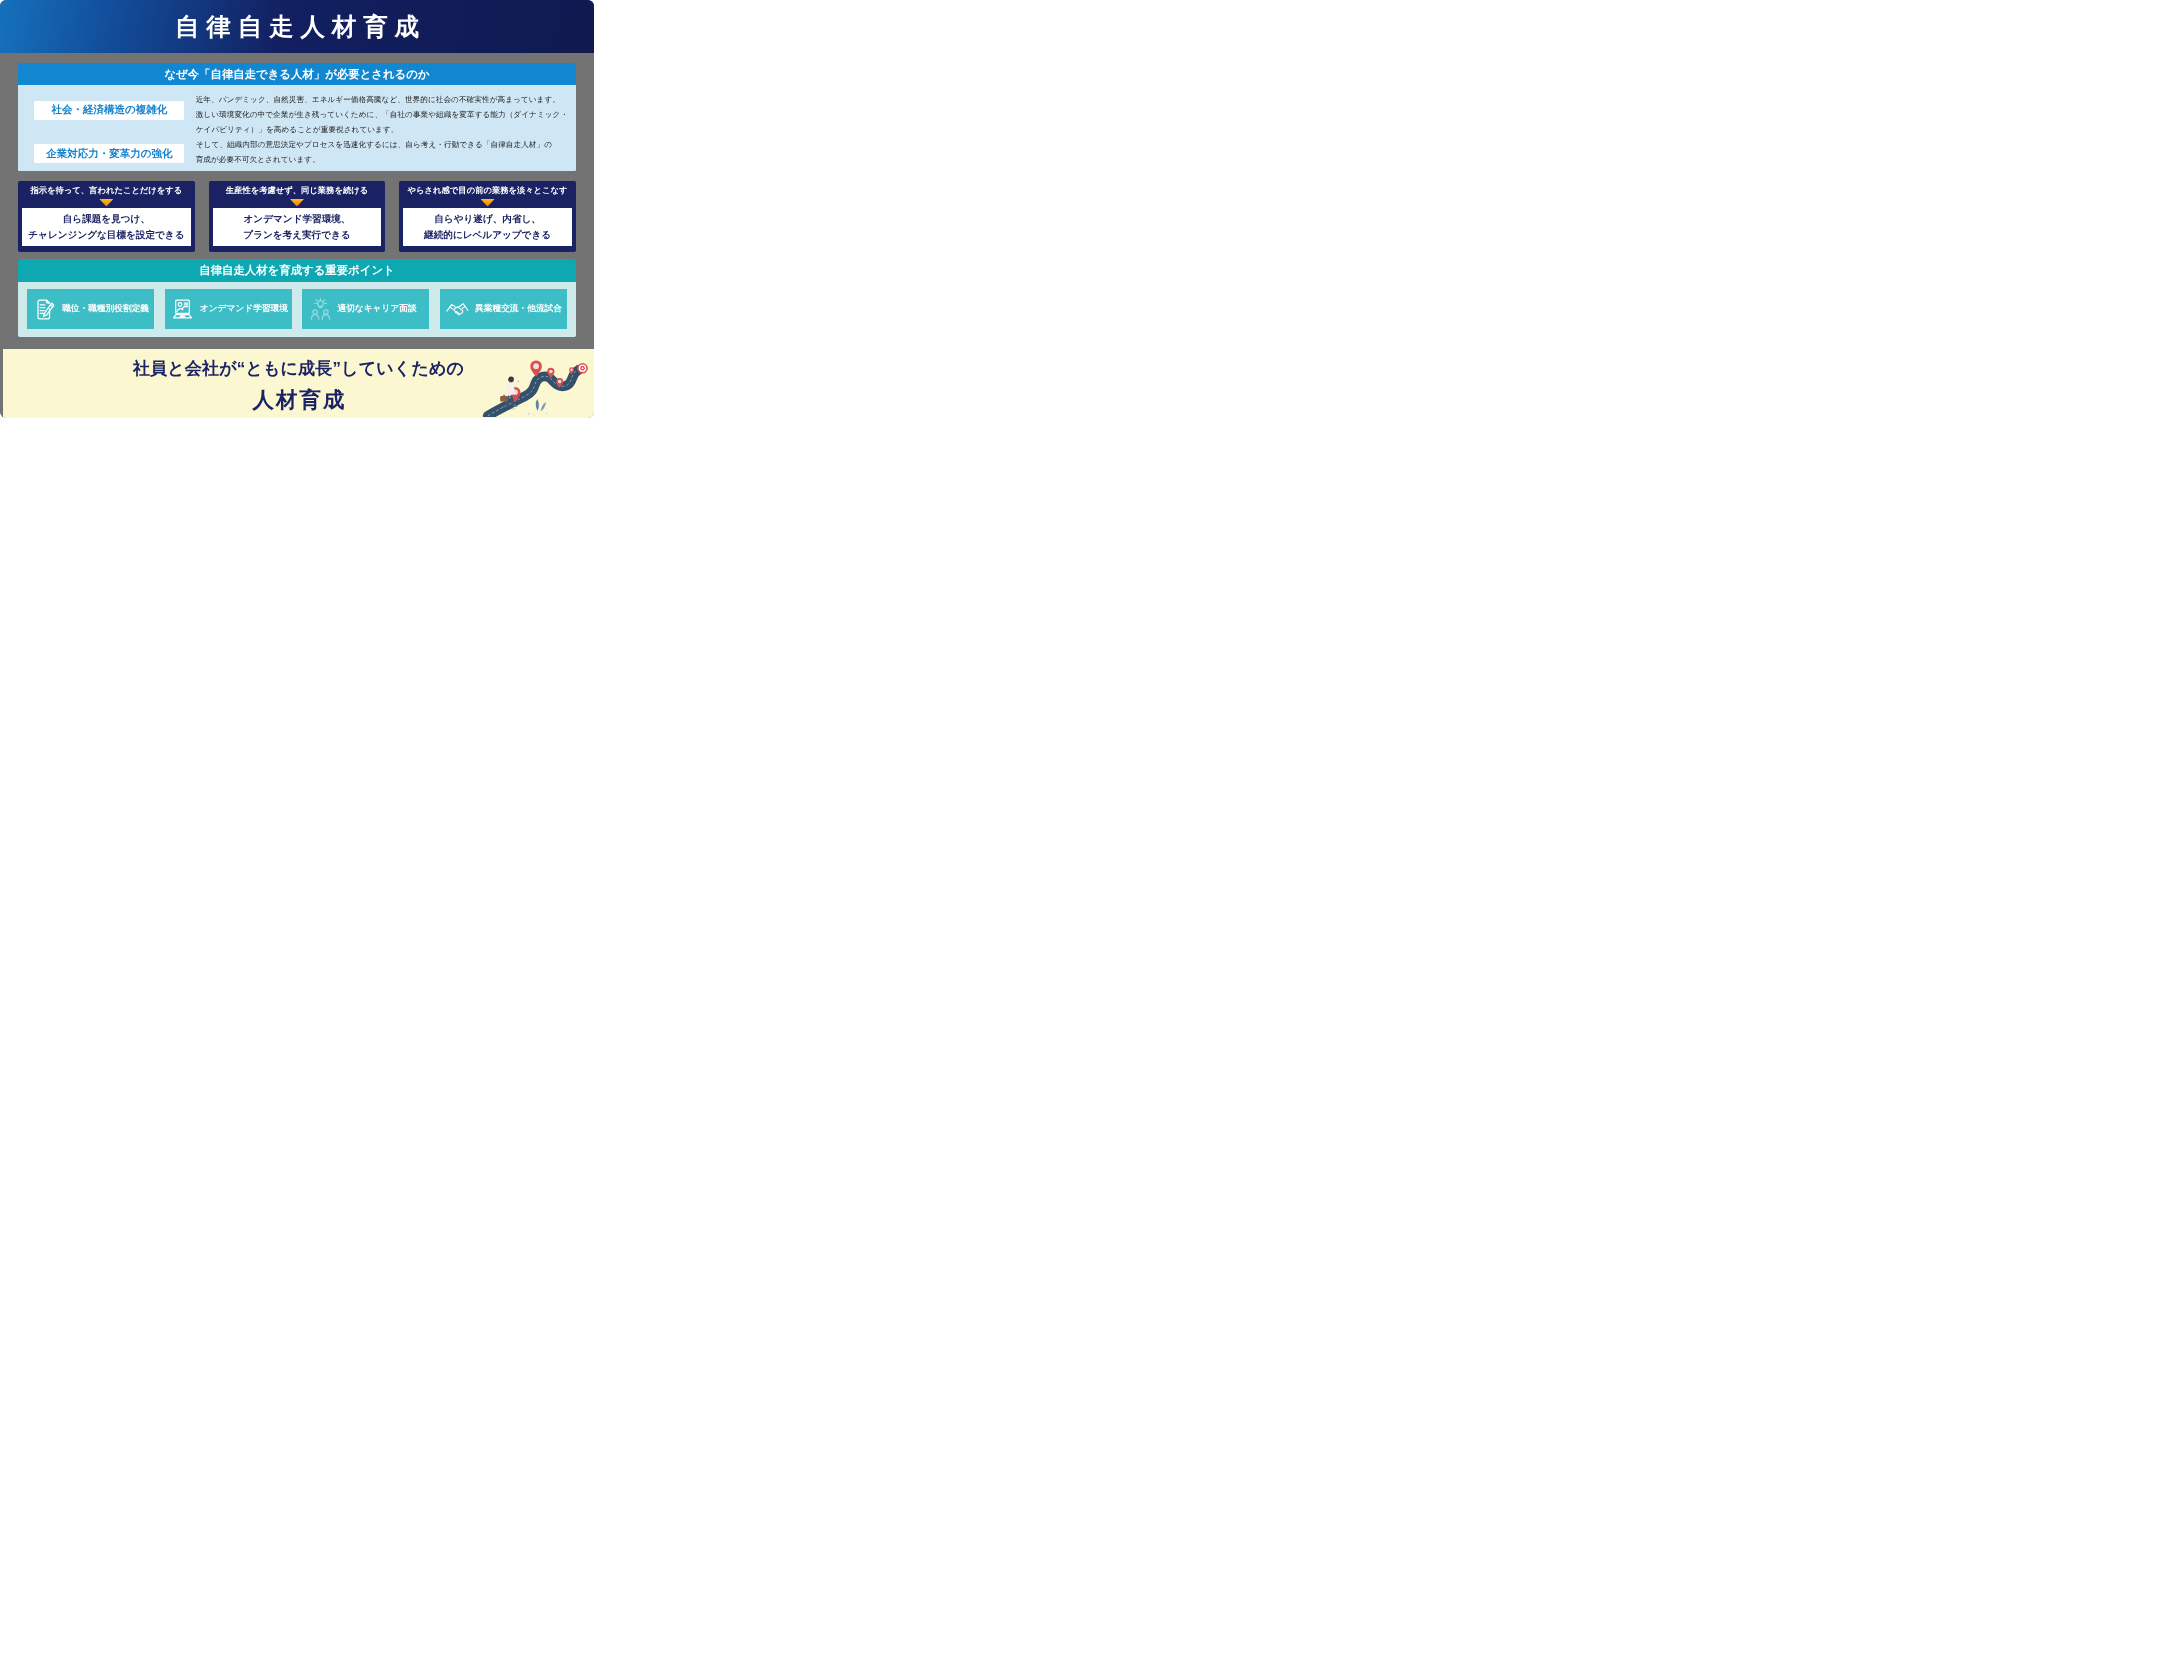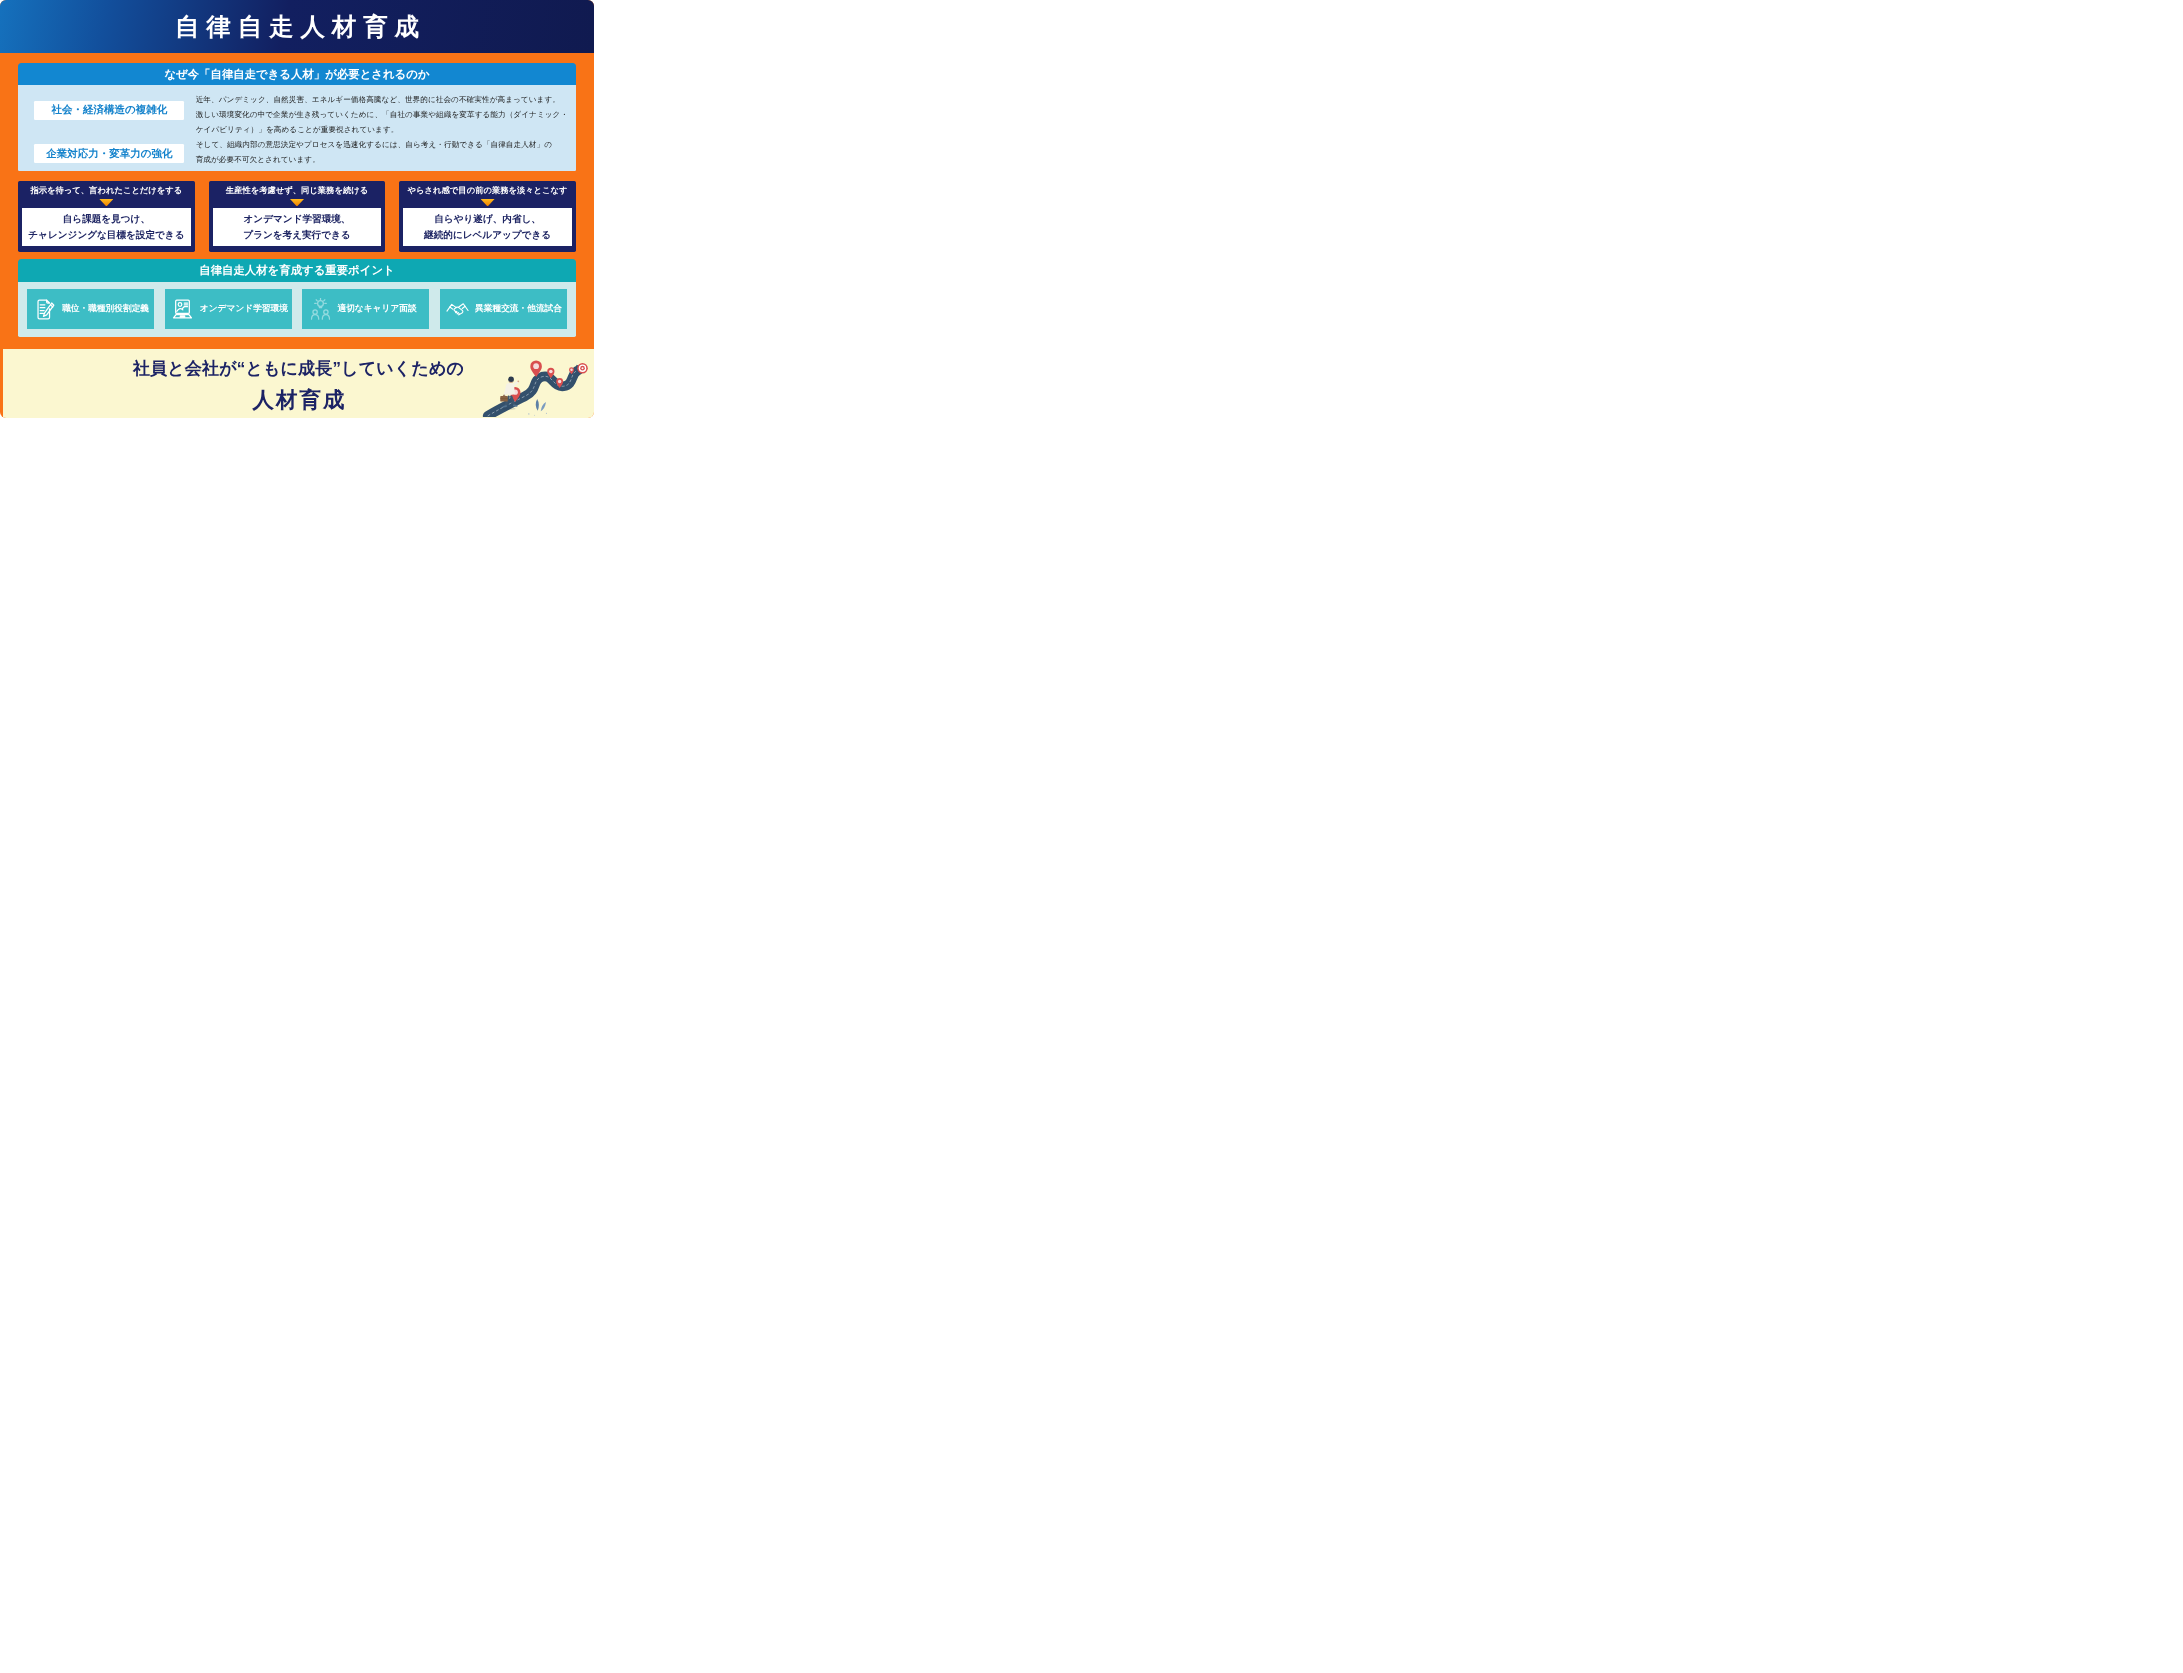--- a/index.html
+++ b/index.html
@@ -2,21 +2,21 @@
 <html style="font-size:7px"><head>
 <meta charset="utf-8">
 <style>
   * { margin:0; padding:0; box-sizing:border-box; }
   html,body { background:#ffffff; }
   body { font-family:"Liberation Sans","DejaVu Sans",sans-serif; }
 
   .page {
     position:relative;
     width:594px; height:418px;
-    background:#f97316;
+    background:#737373;
     border-radius:6.1px;
     overflow:hidden;
   }
 
   
   .header {
     height:53px;
     background:linear-gradient(100deg,#1571bd 0%,#124f9c 18%,#121f60 48%,#101a50 100%);
     display:flex; align-items:center; justify-content:center;
   }

